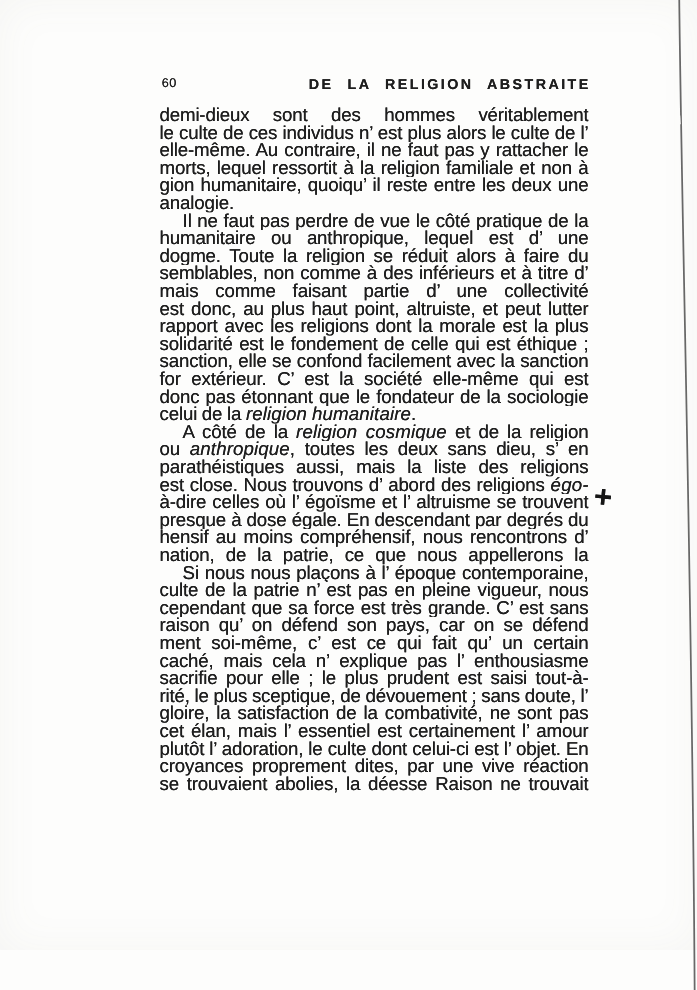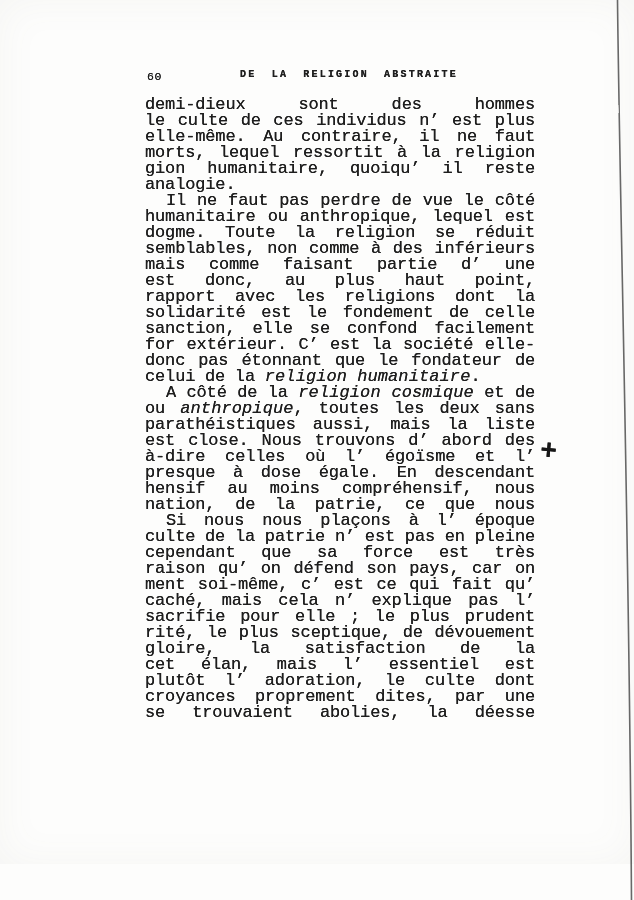--- a/index.html
+++ b/index.html
@@ -9,21 +9,21 @@
     height: 900px;
     overflow: hidden;
     background: var(--paper, #fdfdfc);
   }
   .page {
     position: relative;
     width: 634px;
     height: 864px;
     background: var(--paper, #fdfdfc);
     color: var(--ink, #1e1e1e);
-    font-family: Liberation Mono, monospace;
+    font-family: Liberation Sans, sans-serif;
     box-shadow: inset 0 0 40px rgba(120,120,110,0.06);
   }
   
   .pagehead {
     position: absolute;
     left: 145px;
     top: 69px;
     width: 392px;
     height: 15px;
     text-shadow: 0 0 0.4px currentColor;
@@ -33,22 +33,22 @@
     left: 2px;
     top: 1px;
     font-size: 11.5px;
     letter-spacing: 0.5px;
   }
   .runtitle {
     position: absolute;
     left: 16px;
     right: 0;
     top: 0;
-    text-align: center;
-    font-size: 10px;
+    text-align: right;
+    font-size: 13px;
     font-weight: bold;
     letter-spacing: 2.2px;
     word-spacing: 7px;
   }
   
   .text-block {
     position: absolute;
     left: 145px;
     top: 97px;
     width: 390px;

